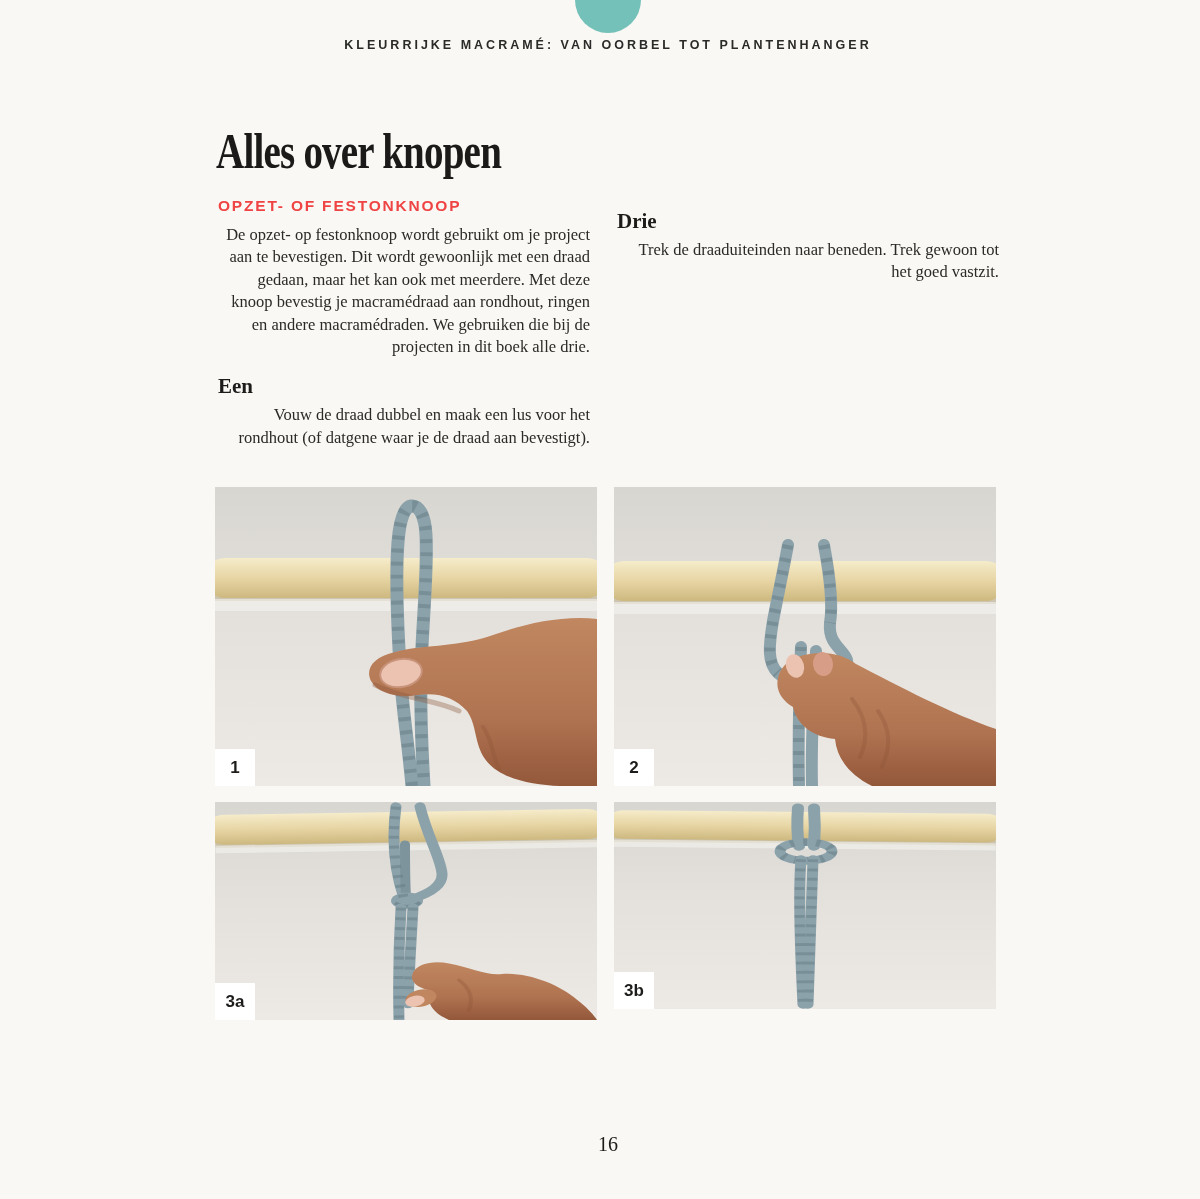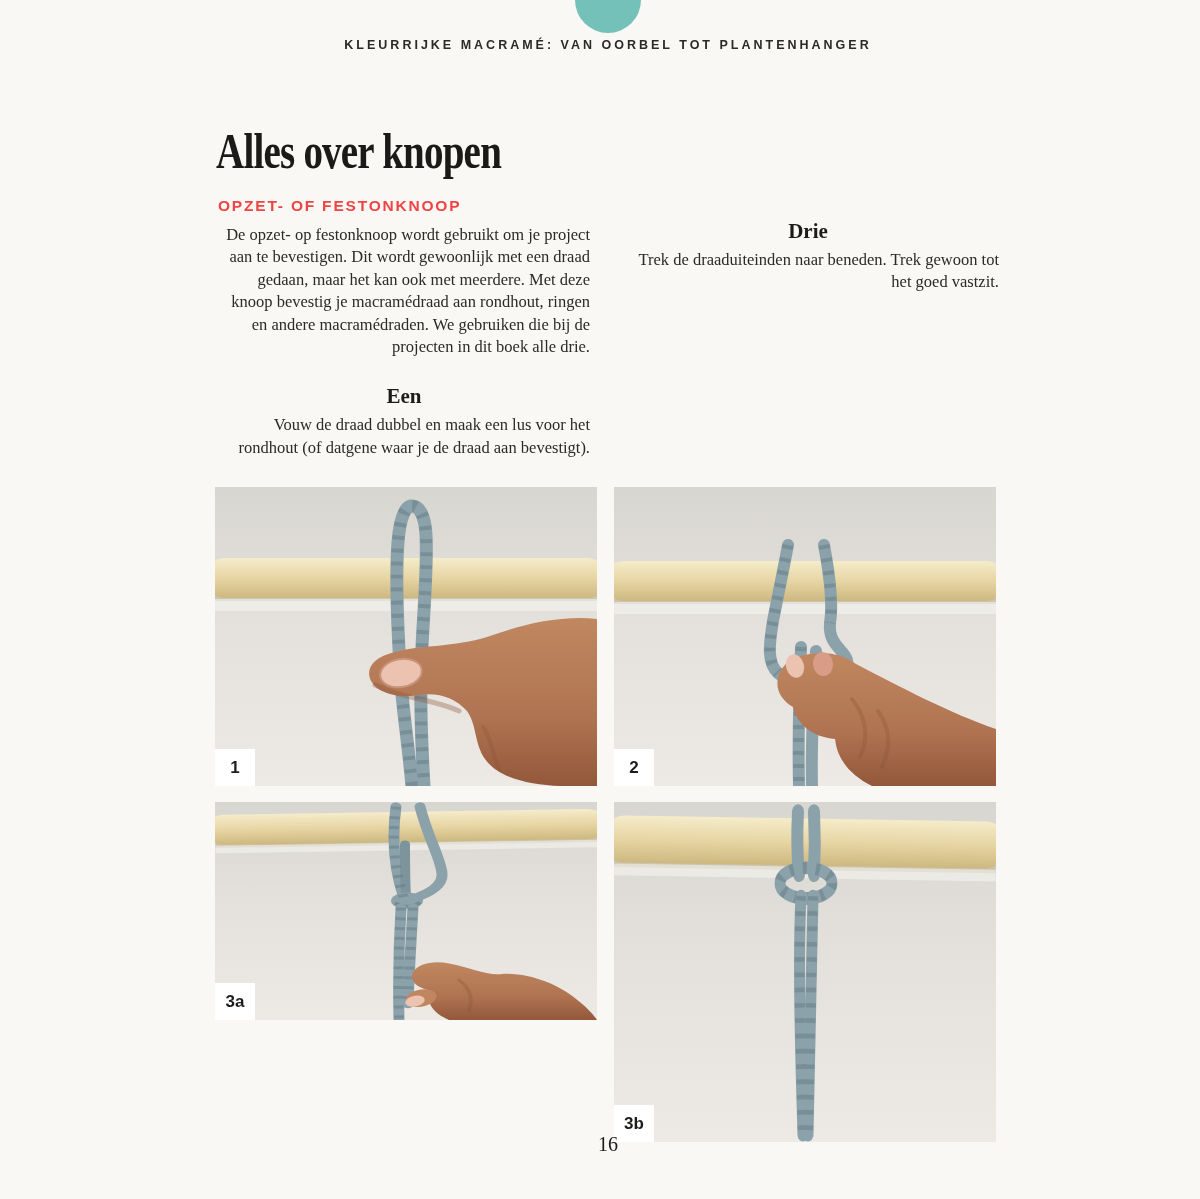--- a/index.html
+++ b/index.html
@@ -38,34 +38,34 @@
     font-family:"Liberation Sans", sans-serif;
     font-weight:700; font-size:15.5px; letter-spacing:1.8px;
     line-height:18px; color:#ef4444; margin-bottom:9px;
     white-space:nowrap;
   }
   .step-head {
     font-family:"Liberation Serif", serif;
     font-weight:700; font-size:21px; line-height:26px;
     color:#1d1c1a; margin-bottom:5px;
   }
-  .mt { margin-top:25px;text-align:center; }
+  .mt { margin-top:15px; }
   .body-text {
     font-size:16.5px; line-height:22.4px; color:#2b2a27;
     text-align:right;
   }
   .indent-first { text-indent:1.6em; }
   .photo {
     position:absolute; overflow:hidden; background:#e2dfda;
   }
   .photo svg { display:block; width:100%; height:100%; }
   .photo-1  { left:215px; top:487px;  width:382px; height:299px; }
   .photo-2  { left:614px; top:487px;  width:382px; height:299px; }
   .photo-3a { left:215px; top:802px;  width:382px; height:218px; }
-  .photo-3b { left:614px; top:802px;  width:382px; height:340px; }
+  .photo-3b { left:614px; top:802px;  width:382px; height:207px; }
   .photo-label {
     position:absolute; left:0; bottom:0;
     min-width:40px; height:37px; padding:0 8px;
     background:#ffffff;
     display:flex; align-items:center; justify-content:center;
     font-family:"Liberation Sans", sans-serif;
     font-weight:700; font-size:17px; color:#1d1c1a;
   }
   .page-number {
     position:absolute; left:0; top:1133px; width:1216px;

